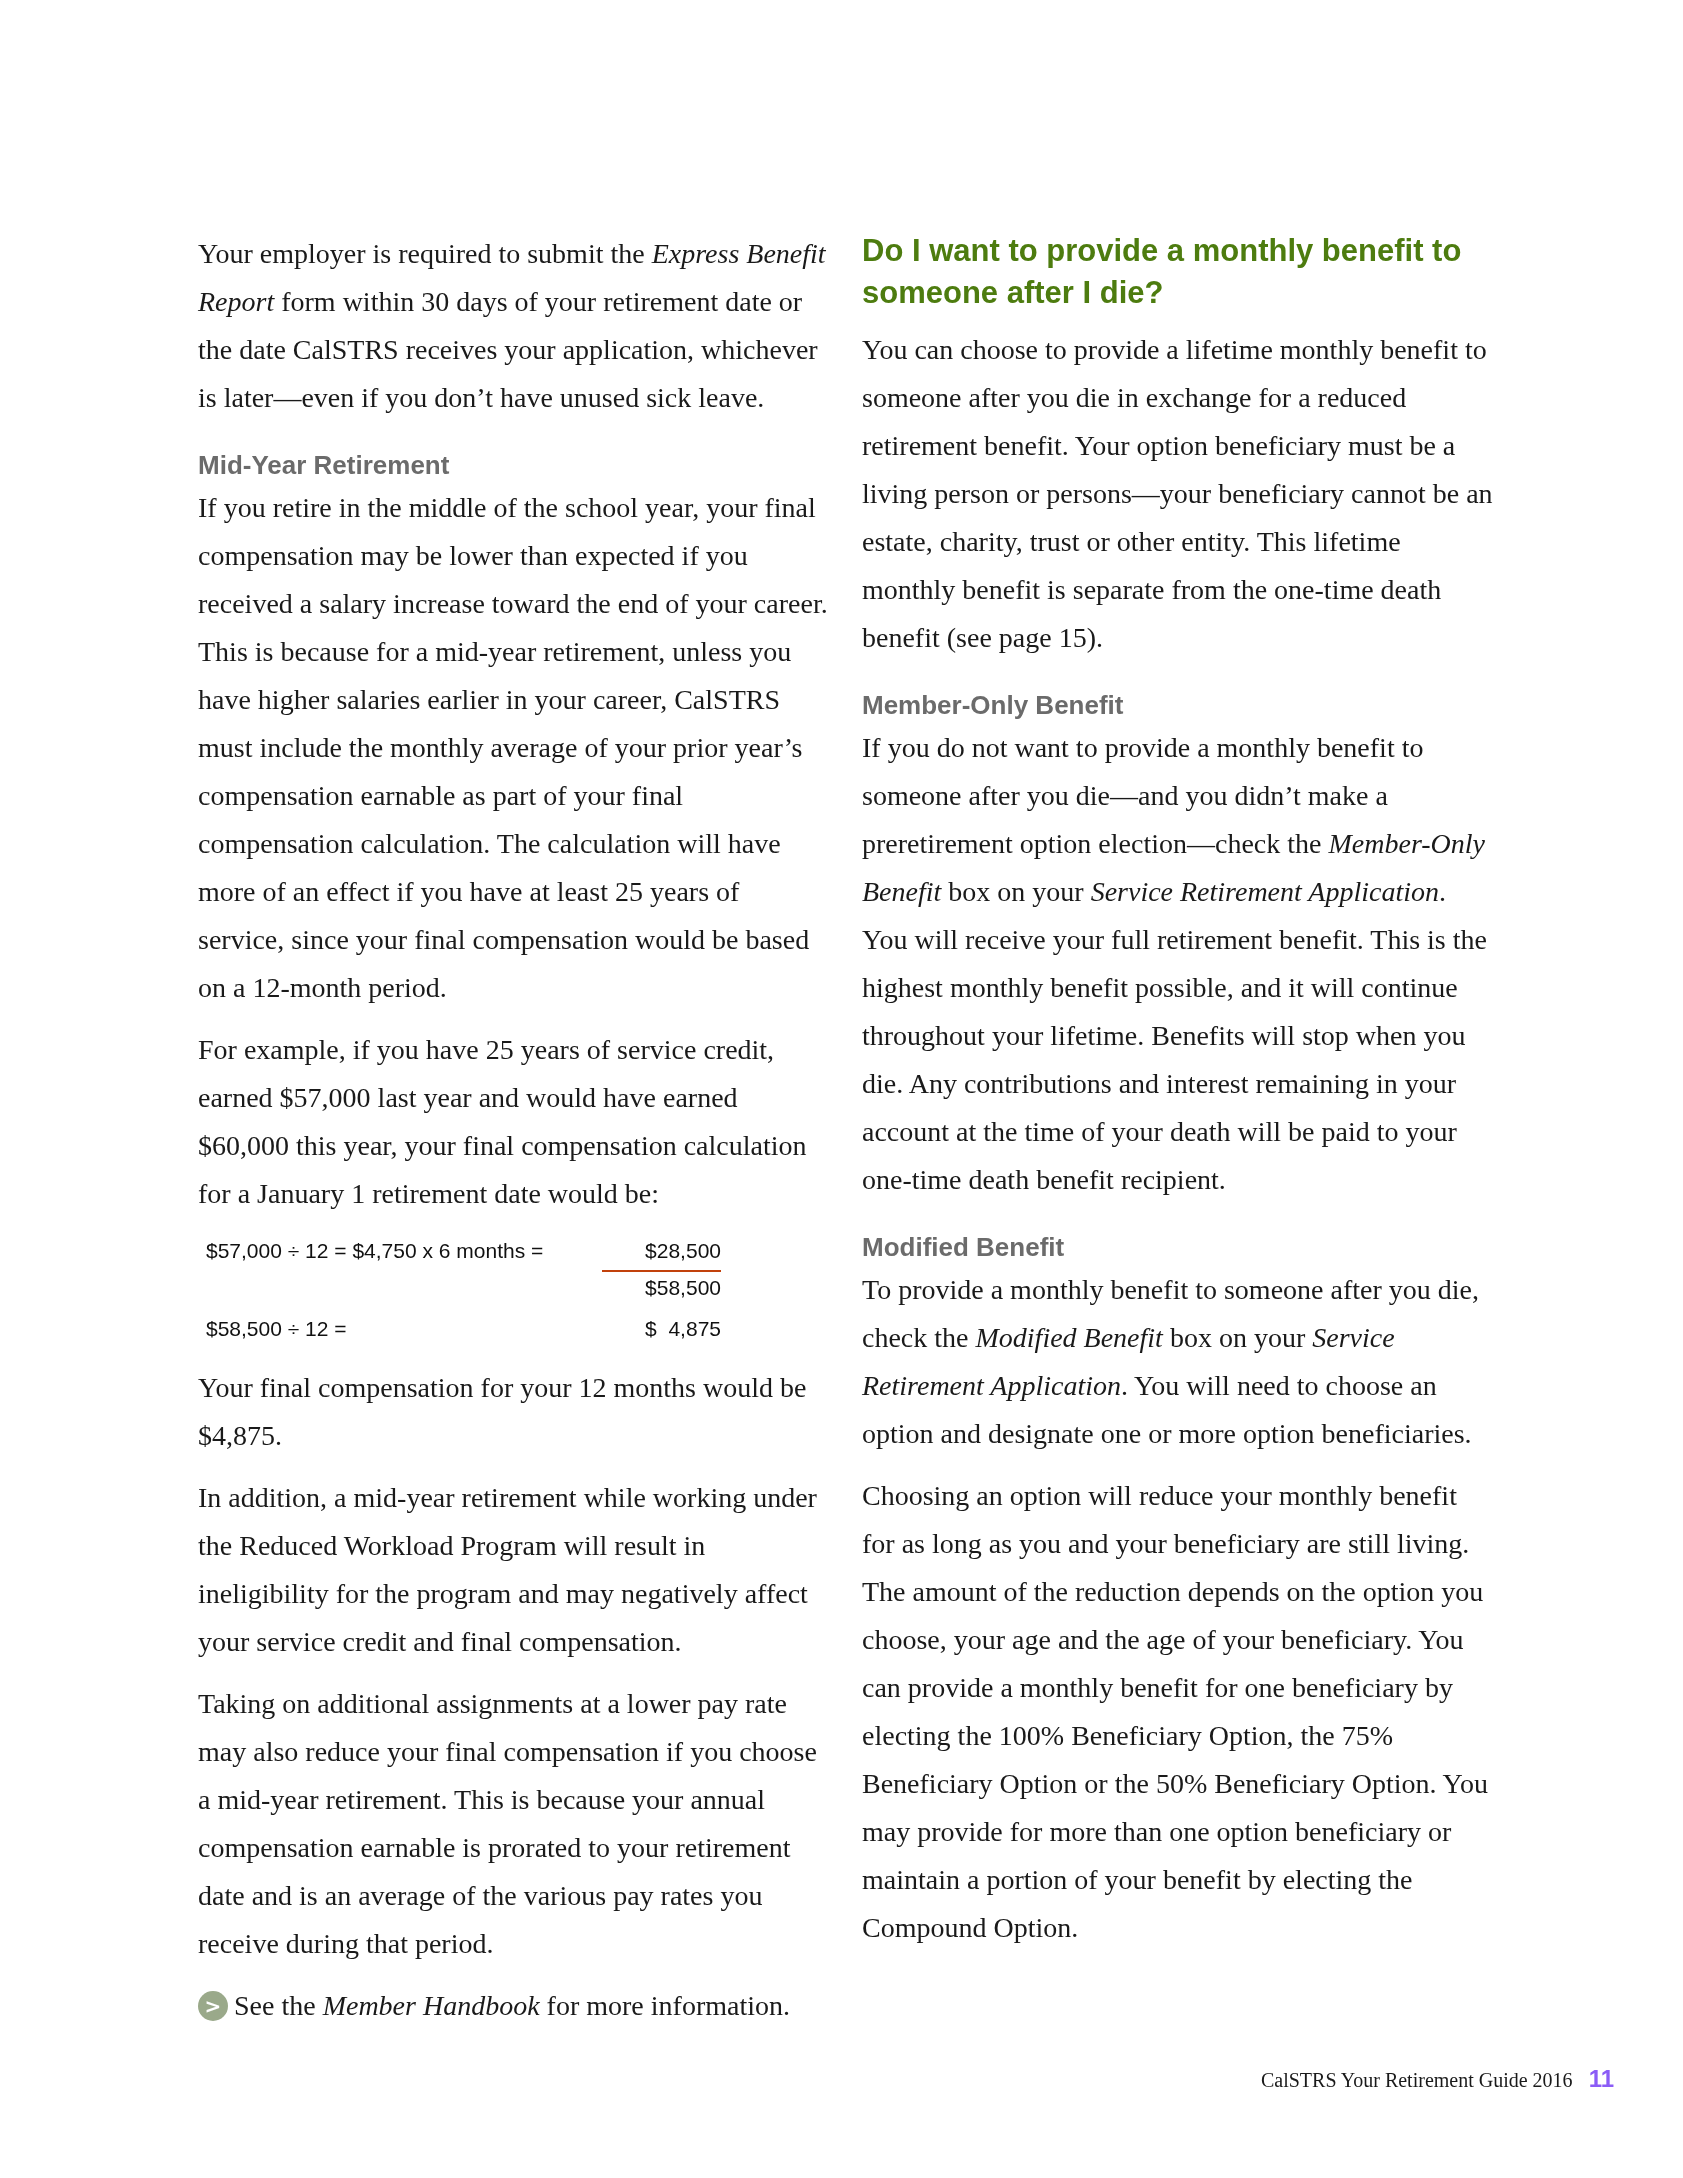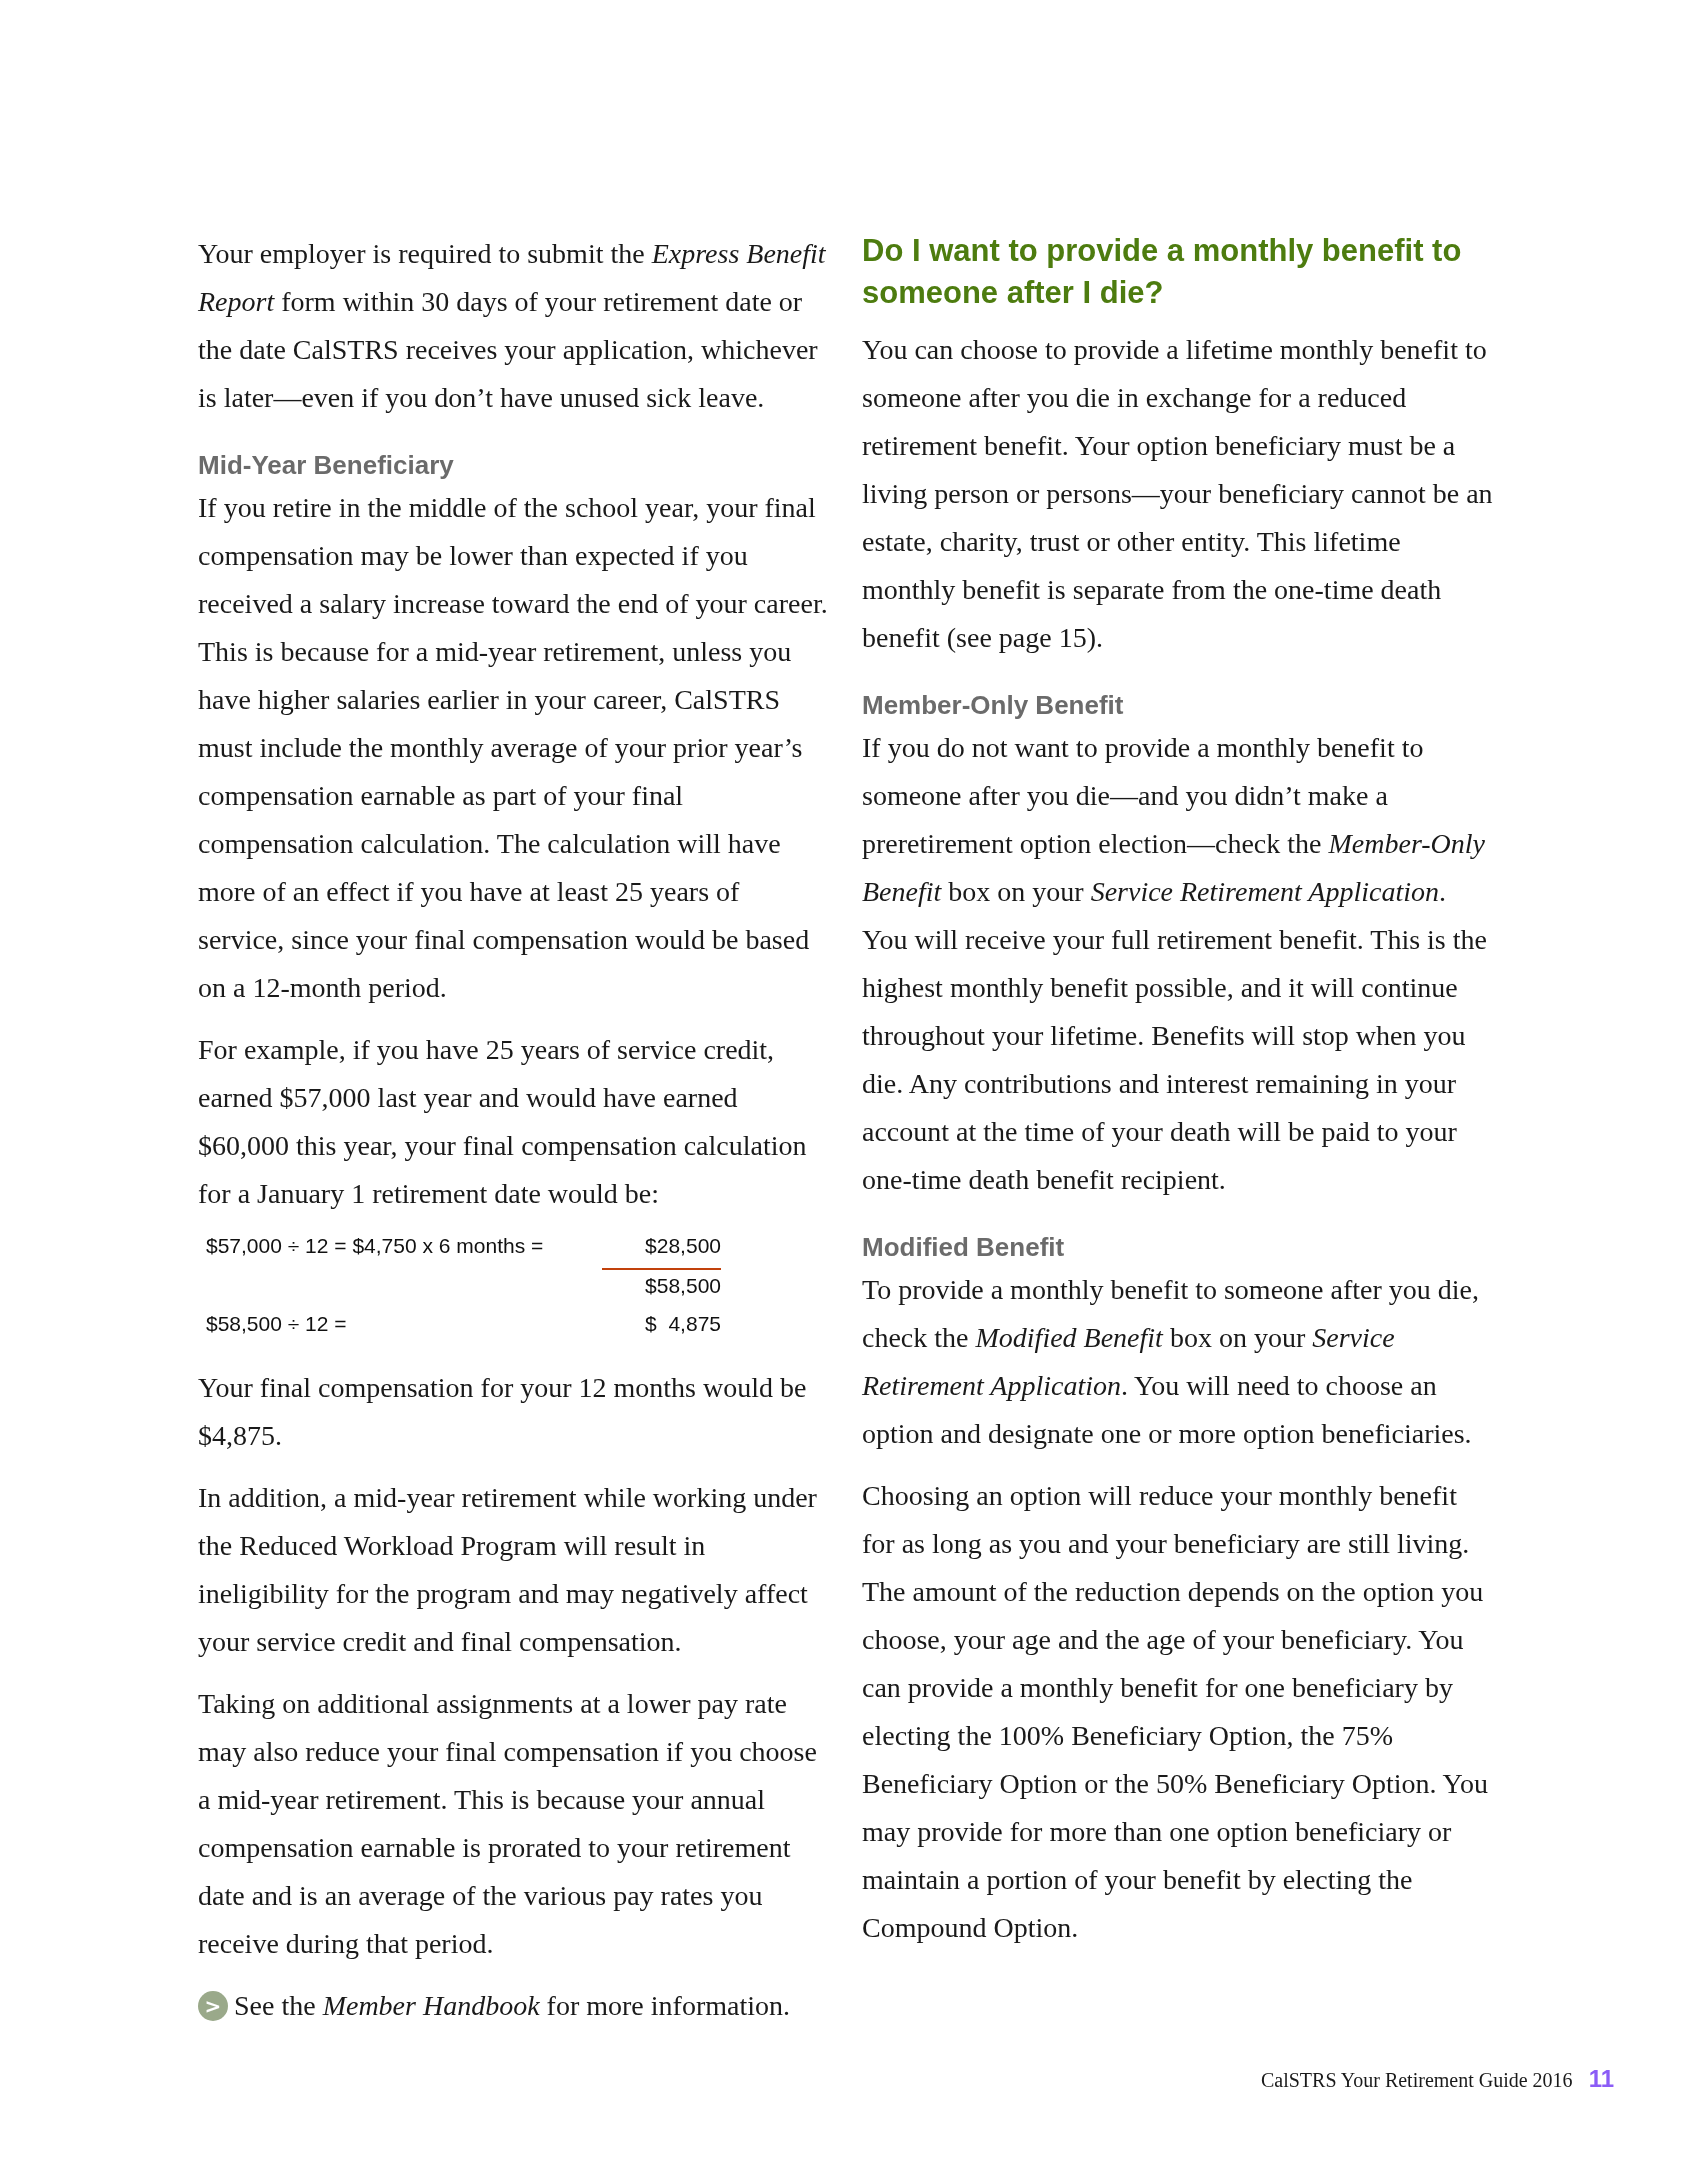--- a/index.html
+++ b/index.html
@@ -6,40 +6,40 @@
   body { width: 1683px; height: 2178px; position: relative; overflow: hidden; }
   .page { position: absolute; inset: 0; }
   .col { position: absolute; top: 230px; }
   .col-left { left: 198px; width: 634px; }
   .col-right { left: 862px; width: 634px; }
   p.body { font-family: "Liberation Serif", serif; font-size: 28px; line-height: 48px; color: #1a1a1a; margin: 0 0 14px 0; }
   p.body em { font-style: italic; }
   h3.sub { font-family: "Liberation Sans", sans-serif; font-weight: bold; font-size: 26px; color: #6b6b6b; margin: 26px 0 2px 0; line-height: 34px; }
   h2.q { font-family: "Liberation Sans", sans-serif; font-weight: bold; font-size: 31px; color: #4d7c0f; line-height: 42px; margin: 0 0 12px 0; }
   .calc { font-family: "Liberation Sans", sans-serif; font-size: 21px; color: #111; margin: 16px 0 18px 0; width: 554px; }
-  .calc-row { display: flex; height: 34px; }
+  .calc-row { display: flex; height: 34px; align-items: center; }
   .calc-row .expr { width: 396px; padding-left: 8px; }
   .calc-row .val { width: 119px; text-align: right; }
   .calc-row.total .val { border-top: 2px solid #c2410c; padding-top: 4px; }
   .calc-gap { height: 10px; }
   .see { display: flex; align-items: center; margin-top: 8px; }
   .see-icon { width: 30px; height: 30px; border-radius: 50%; background: #9aa98a; color: #fff; font-family: "DejaVu Sans", sans-serif; font-weight: bold; font-size: 20px; display: flex; align-items: center; justify-content: center; margin-right: 6px; flex: none; }
   .footer { position: absolute; right: 69px; top: 2065px; display: flex; align-items: baseline; }
   .footer .title { font-family: "Liberation Serif", serif; font-size: 20px; color: #1a1a1a; }
   .footer .num { font-family: "Liberation Sans", sans-serif; font-weight: bold; font-size: 24px; color: #8b5cf6; margin-left: 16px; }
 </style>
 </head>
 <body>
 
 <div class="page">
 
   <div class="col col-left">
     <p class="body"><span>Your employer is required to submit the </span><em>Express Benefit Report</em><span> form within 30 days of your retirement date or the date CalSTRS receives your application, whichever is later—even if you don’t have unused sick leave.</span></p>
 
-    <h3 class="sub">Mid-Year Beneficiary</h3>
+    <h3 class="sub">Mid-Year Retirement</h3>
     <p class="body">If you retire in the middle of the school year, your final compensation may be lower than expected if you received a salary increase toward the end of your career. This is because for a mid-year retirement, unless you have higher salaries earlier in your career, CalSTRS must include the monthly average of your prior year’s compensation earnable as part of your final compensation calculation. The calculation will have more of an effect if you have at least 25 years of service, since your final compensation would be based on a 12-month period.</p>
     <p class="body">For example, if you have 25 years of service credit, earned $57,000 last year and would have earned $60,000 this year, your final compensation calculation for a January 1 retirement date would be:</p>
 
     <div class="calc">
       <div class="calc-row">
         <span class="expr">$57,000 ÷ 12 = $4,750 x 6 months =</span>
         <span class="val">$28,500</span>
       </div>
       <div class="calc-row total">
         <span class="expr"></span>

